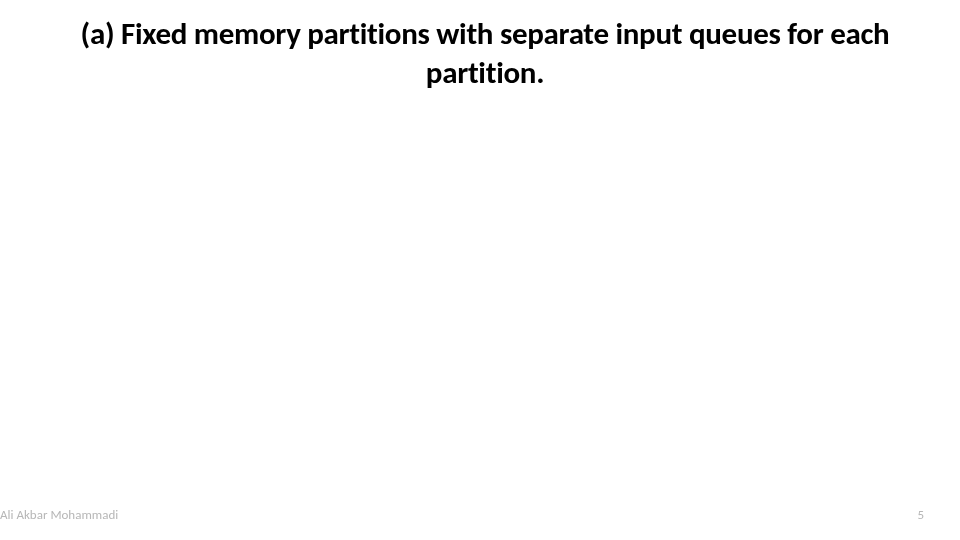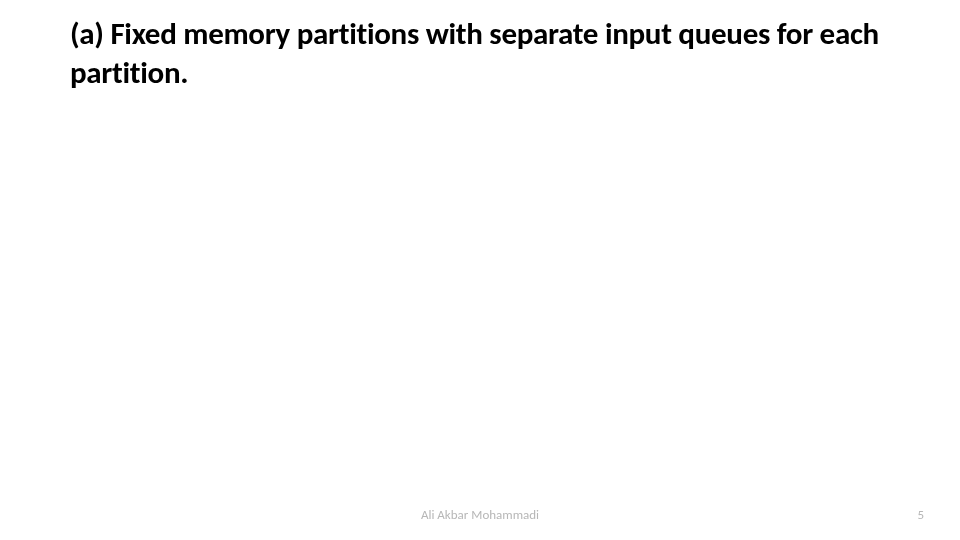--- a/index.html
+++ b/index.html
@@ -21,27 +21,27 @@
   .title-block {
     position: absolute;
     left: 70px;
     top: 14px;
     width: 830px;
     font-weight: 700;
     font-size: 31px;
     line-height: 1.25;
     color: #000000;
     letter-spacing: -0.3px;
+    text-align: center;
   }
   .footer-center {
     position: absolute;
     bottom: 18px;
     left: 0;
     width: 100%;
-    text-align: center;
     font-size: 13px;
     color: #b7b7b7;
   }
   .footer-right {
     position: absolute;
     bottom: 18px;
     right: 36px;
     font-size: 13px;
     color: #b7b7b7;
   }

